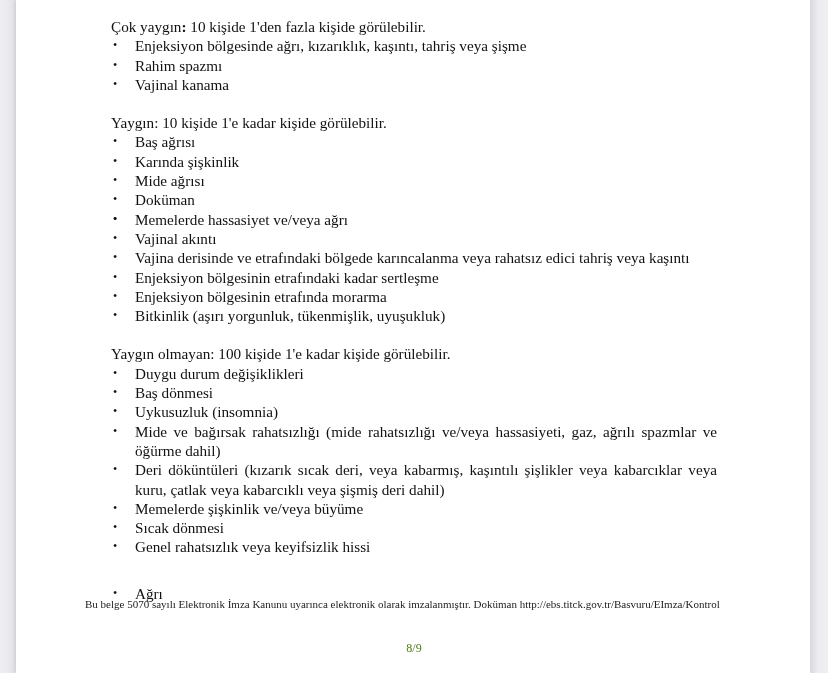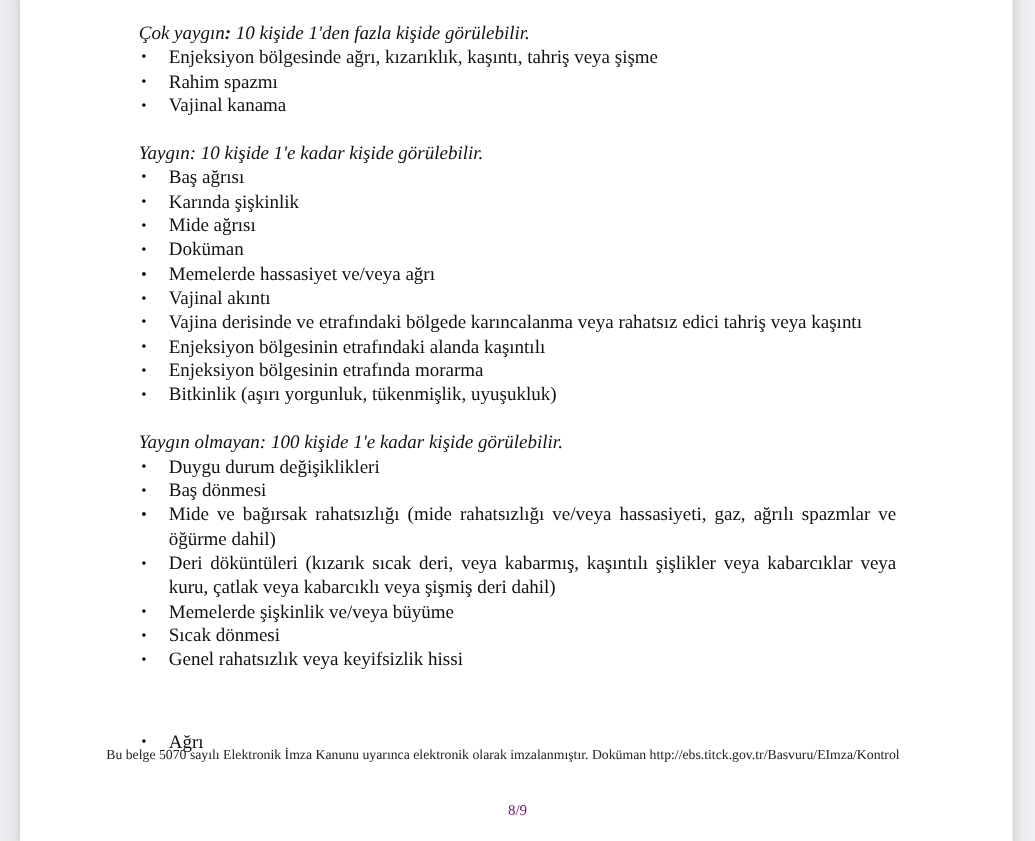--- a/index.html
+++ b/index.html
@@ -12,35 +12,35 @@
     }
     .page {
       position: absolute; left: 16px; top: 0; width: 794px; height: 673px;
       background: #ffffff;
       box-shadow: -2px 0 3px rgba(0,0,0,0.08), 2px 0 3px rgba(0,0,0,0.10);
     }
     .content {
       position: absolute; left: 111px; top: 17px; width: 606px;
       font-size: 15.2px; line-height: 19.3px;
     }
-    .section-head { margin: 0; font-style: italic; }
+    .section-head { margin: 0; }
     .section-head b { font-weight: bold; }
     ul { list-style: none; margin: 0; padding: 0; }
     li { position: relative; padding-left: 24px; text-align: justify; }
     li .bullet {
       position: absolute; left: 2px; top: 0; font-size: 12px;
     }
     .gap { height: 19px; }
     .footer-note {
       position: absolute; left: 85px; top: 598px; width: 640px;
       font-size: 11px; line-height: 12px; color: #222;
     }
     .page-number {
       position: absolute; left: 0; width: 828px; top: 641px; text-align: center;
-      font-size: 12px; color: #701a75;
+      font-size: 12px; color: #4d7c0f;
     }
     .overlap-item {
       position: absolute; left: 111px; top: 584px; font-size: 15.2px; line-height: 19px;
       padding-left: 24px;
     }
     .overlap-item .bullet { position: absolute; left: 2px; top: 0; font-size: 12px; }
     .scroll-edge {
       position: absolute; right: 0; top: 0; width: 17px; height: 673px;
       background: linear-gradient(to right, #dcdcdf, #ececf0 40%, #f0f0f3);
     }
@@ -69,31 +69,31 @@
   <p class="section-head">Yaygın: 10 kişide 1'e kadar kişide görülebilir.</p>
   <ul>
     <li><span class="bullet">•</span><span>Baş ağrısı</span></li>
     <li><span class="bullet">•</span><span>Karında şişkinlik</span></li>
     <li><span class="bullet">•</span><span>Mide ağrısı</span></li>
     <li><span class="bullet">•</span><span>Doküman</span></li>
     <li><span class="bullet">•</span></li>
     <li><span class="bullet">•</span><span>Memelerde hassasiyet ve/veya ağrı</span></li>
     <li><span class="bullet">•</span><span>Vajinal akıntı</span></li>
     <li><span class="bullet">•</span><span>Vajina derisinde ve etrafındaki bölgede karıncalanma veya rahatsız edici tahriş veya kaşıntı</span></li>
-    <li><span class="bullet">•</span><span>Enjeksiyon bölgesinin etrafındaki alanda kaşıntılı</span></li>
+    <li><span class="bullet">•</span><span>Enjeksiyon bölgesinin etrafındaki kadar sertleşme</span></li>
     <li><span class="bullet">•</span><span>Enjeksiyon bölgesinin etrafında morarma</span></li>
     <li><span class="bullet">•</span><span>Bitkinlik (aşırı yorgunluk, tükenmişlik, uyuşukluk)</span></li>
   </ul>
   <div class="gap"></div>
 
   <p class="section-head">Yaygın olmayan: 100 kişide 1'e kadar kişide görülebilir.</p>
   <ul>
     <li><span class="bullet">•</span><span>Duygu durum değişiklikleri</span></li>
     <li><span class="bullet">•</span><span>Baş dönmesi</span></li>
-    <li><span class="bullet">•</span></li>
+    <li><span class="bullet">•</span><span>Uykusuzluk (insomnia)</span></li>
     <li><span class="bullet">•</span><span>Mide ve bağırsak rahatsızlığı (mide rahatsızlığı ve/veya hassasiyeti, gaz, ağrılı spazmlar ve öğürme dahil)</span></li>
     <li><span class="bullet">•</span><span>Deri döküntüleri (kızarık sıcak deri, veya kabarmış, kaşıntılı şişlikler veya kabarcıklar veya kuru, çatlak veya kabarcıklı veya şişmiş deri dahil)</span></li>
     <li><span class="bullet">•</span><span>Memelerde şişkinlik ve/veya büyüme</span></li>
     <li><span class="bullet">•</span><span>Sıcak dönmesi</span></li>
     <li><span class="bullet">•</span><span>Genel rahatsızlık veya keyifsizlik hissi</span></li>
   </ul>
 </div>
 
 <div class="overlap-item">
   <span class="bullet">•</span>

